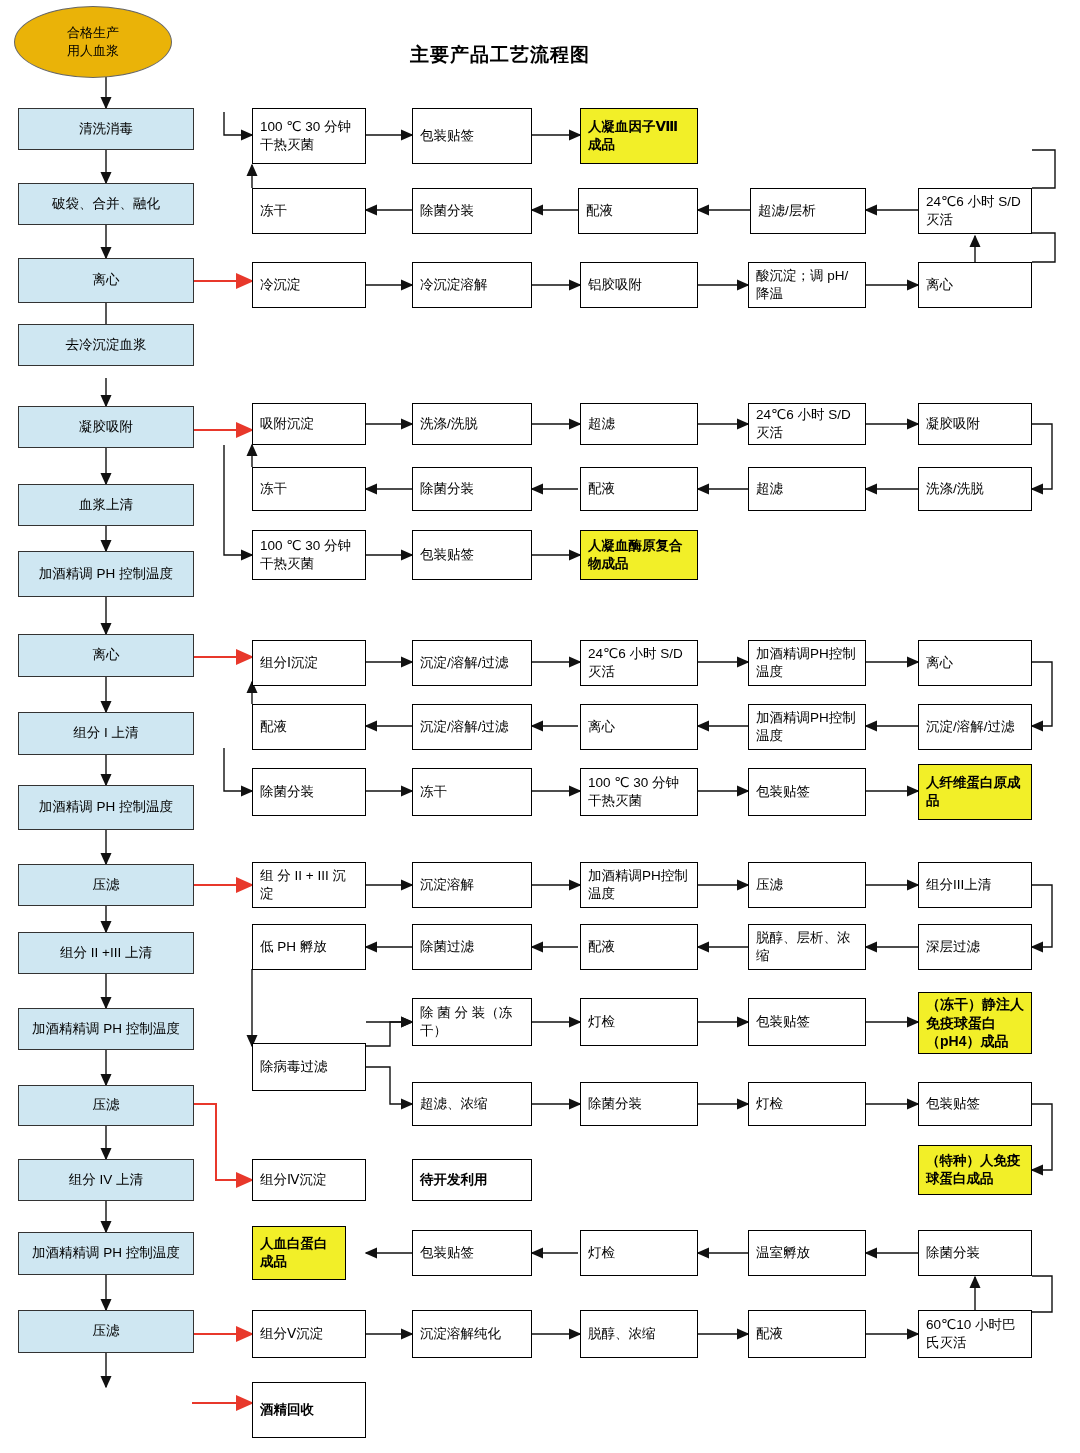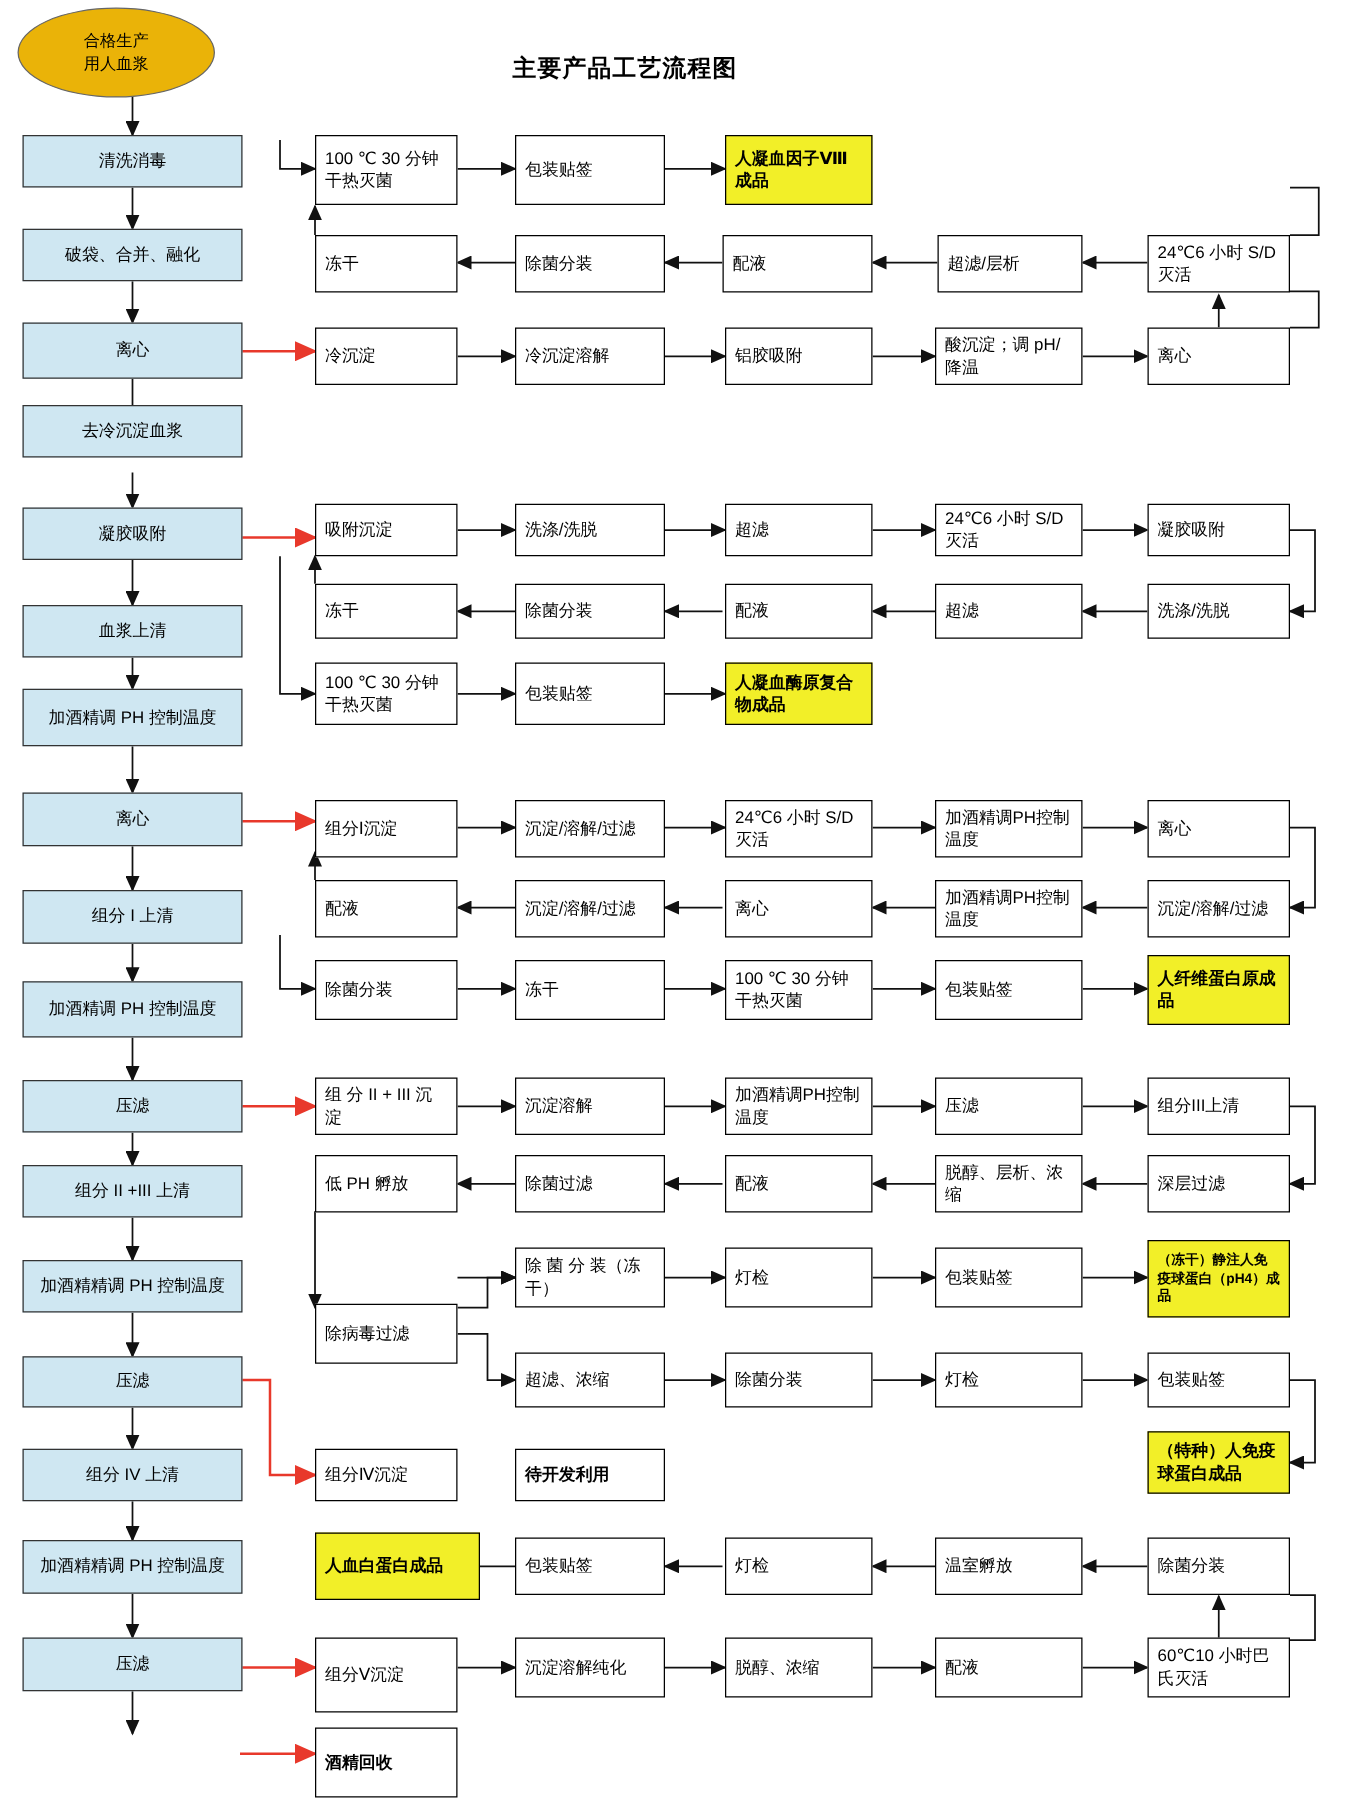--- a/index.html
+++ b/index.html
@@ -381,21 +381,21 @@
     </div>
   <div class="node" style="left:412px;top:998px;width:120px;height:48px">
       <span>除 菌 分 装（冻干）</span>
     </div>
   <div class="node" style="left:580px;top:998px;width:118px;height:48px">
       <span>灯检</span>
     </div>
   <div class="node" style="left:748px;top:998px;width:118px;height:48px">
       <span>包装贴签</span>
     </div>
-  <div class="node yellow" style="left:918px;top:992px;width:114px;height:62px;font-size:11px">
+  <div class="node yellow" style="left:918px;top:992px;width:114px;height:62px;font-size:14px">
       <span>（冻干）静注人免疫球蛋白（pH4）成品</span>
     </div>
 
   <div class="node" style="left:412px;top:1082px;width:120px;height:44px">
       <span>超滤、浓缩</span>
     </div>
   <div class="node" style="left:580px;top:1082px;width:118px;height:44px">
       <span>除菌分装</span>
     </div>
   <div class="node" style="left:748px;top:1082px;width:118px;height:44px">
@@ -409,37 +409,37 @@
       <span>（特种）人免疫球蛋白成品</span>
     </div>
 
   <div class="node" style="left:252px;top:1159px;width:114px;height:42px">
       <span>组分Ⅳ沉淀</span>
     </div>
   <div class="node bold" style="left:412px;top:1159px;width:120px;height:42px">
       <span>待开发利用</span>
     </div>
 
-  <div class="node yellow" style="left:252px;top:1226px;width:132px;height:54px">
+  <div class="node yellow" style="left:252px;top:1226px;width:94px;height:54px">
       <span>人血白蛋白成品</span>
     </div>
   <div class="node" style="left:412px;top:1230px;width:120px;height:46px">
       <span>包装贴签</span>
     </div>
   <div class="node" style="left:580px;top:1230px;width:118px;height:46px">
       <span>灯检</span>
     </div>
   <div class="node" style="left:748px;top:1230px;width:118px;height:46px">
       <span>温室孵放</span>
     </div>
   <div class="node" style="left:918px;top:1230px;width:114px;height:46px">
       <span>除菌分装</span>
     </div>
 
-  <div class="node" style="left:252px;top:1310px;width:114px;height:60px">
+  <div class="node" style="left:252px;top:1310px;width:114px;height:48px">
       <span>组分Ⅴ沉淀</span>
     </div>
   <div class="node" style="left:412px;top:1310px;width:120px;height:48px">
       <span>沉淀溶解纯化</span>
     </div>
   <div class="node" style="left:580px;top:1310px;width:118px;height:48px">
       <span>脱醇、浓缩</span>
     </div>
   <div class="node" style="left:748px;top:1310px;width:118px;height:48px">
       <span>配液</span>

